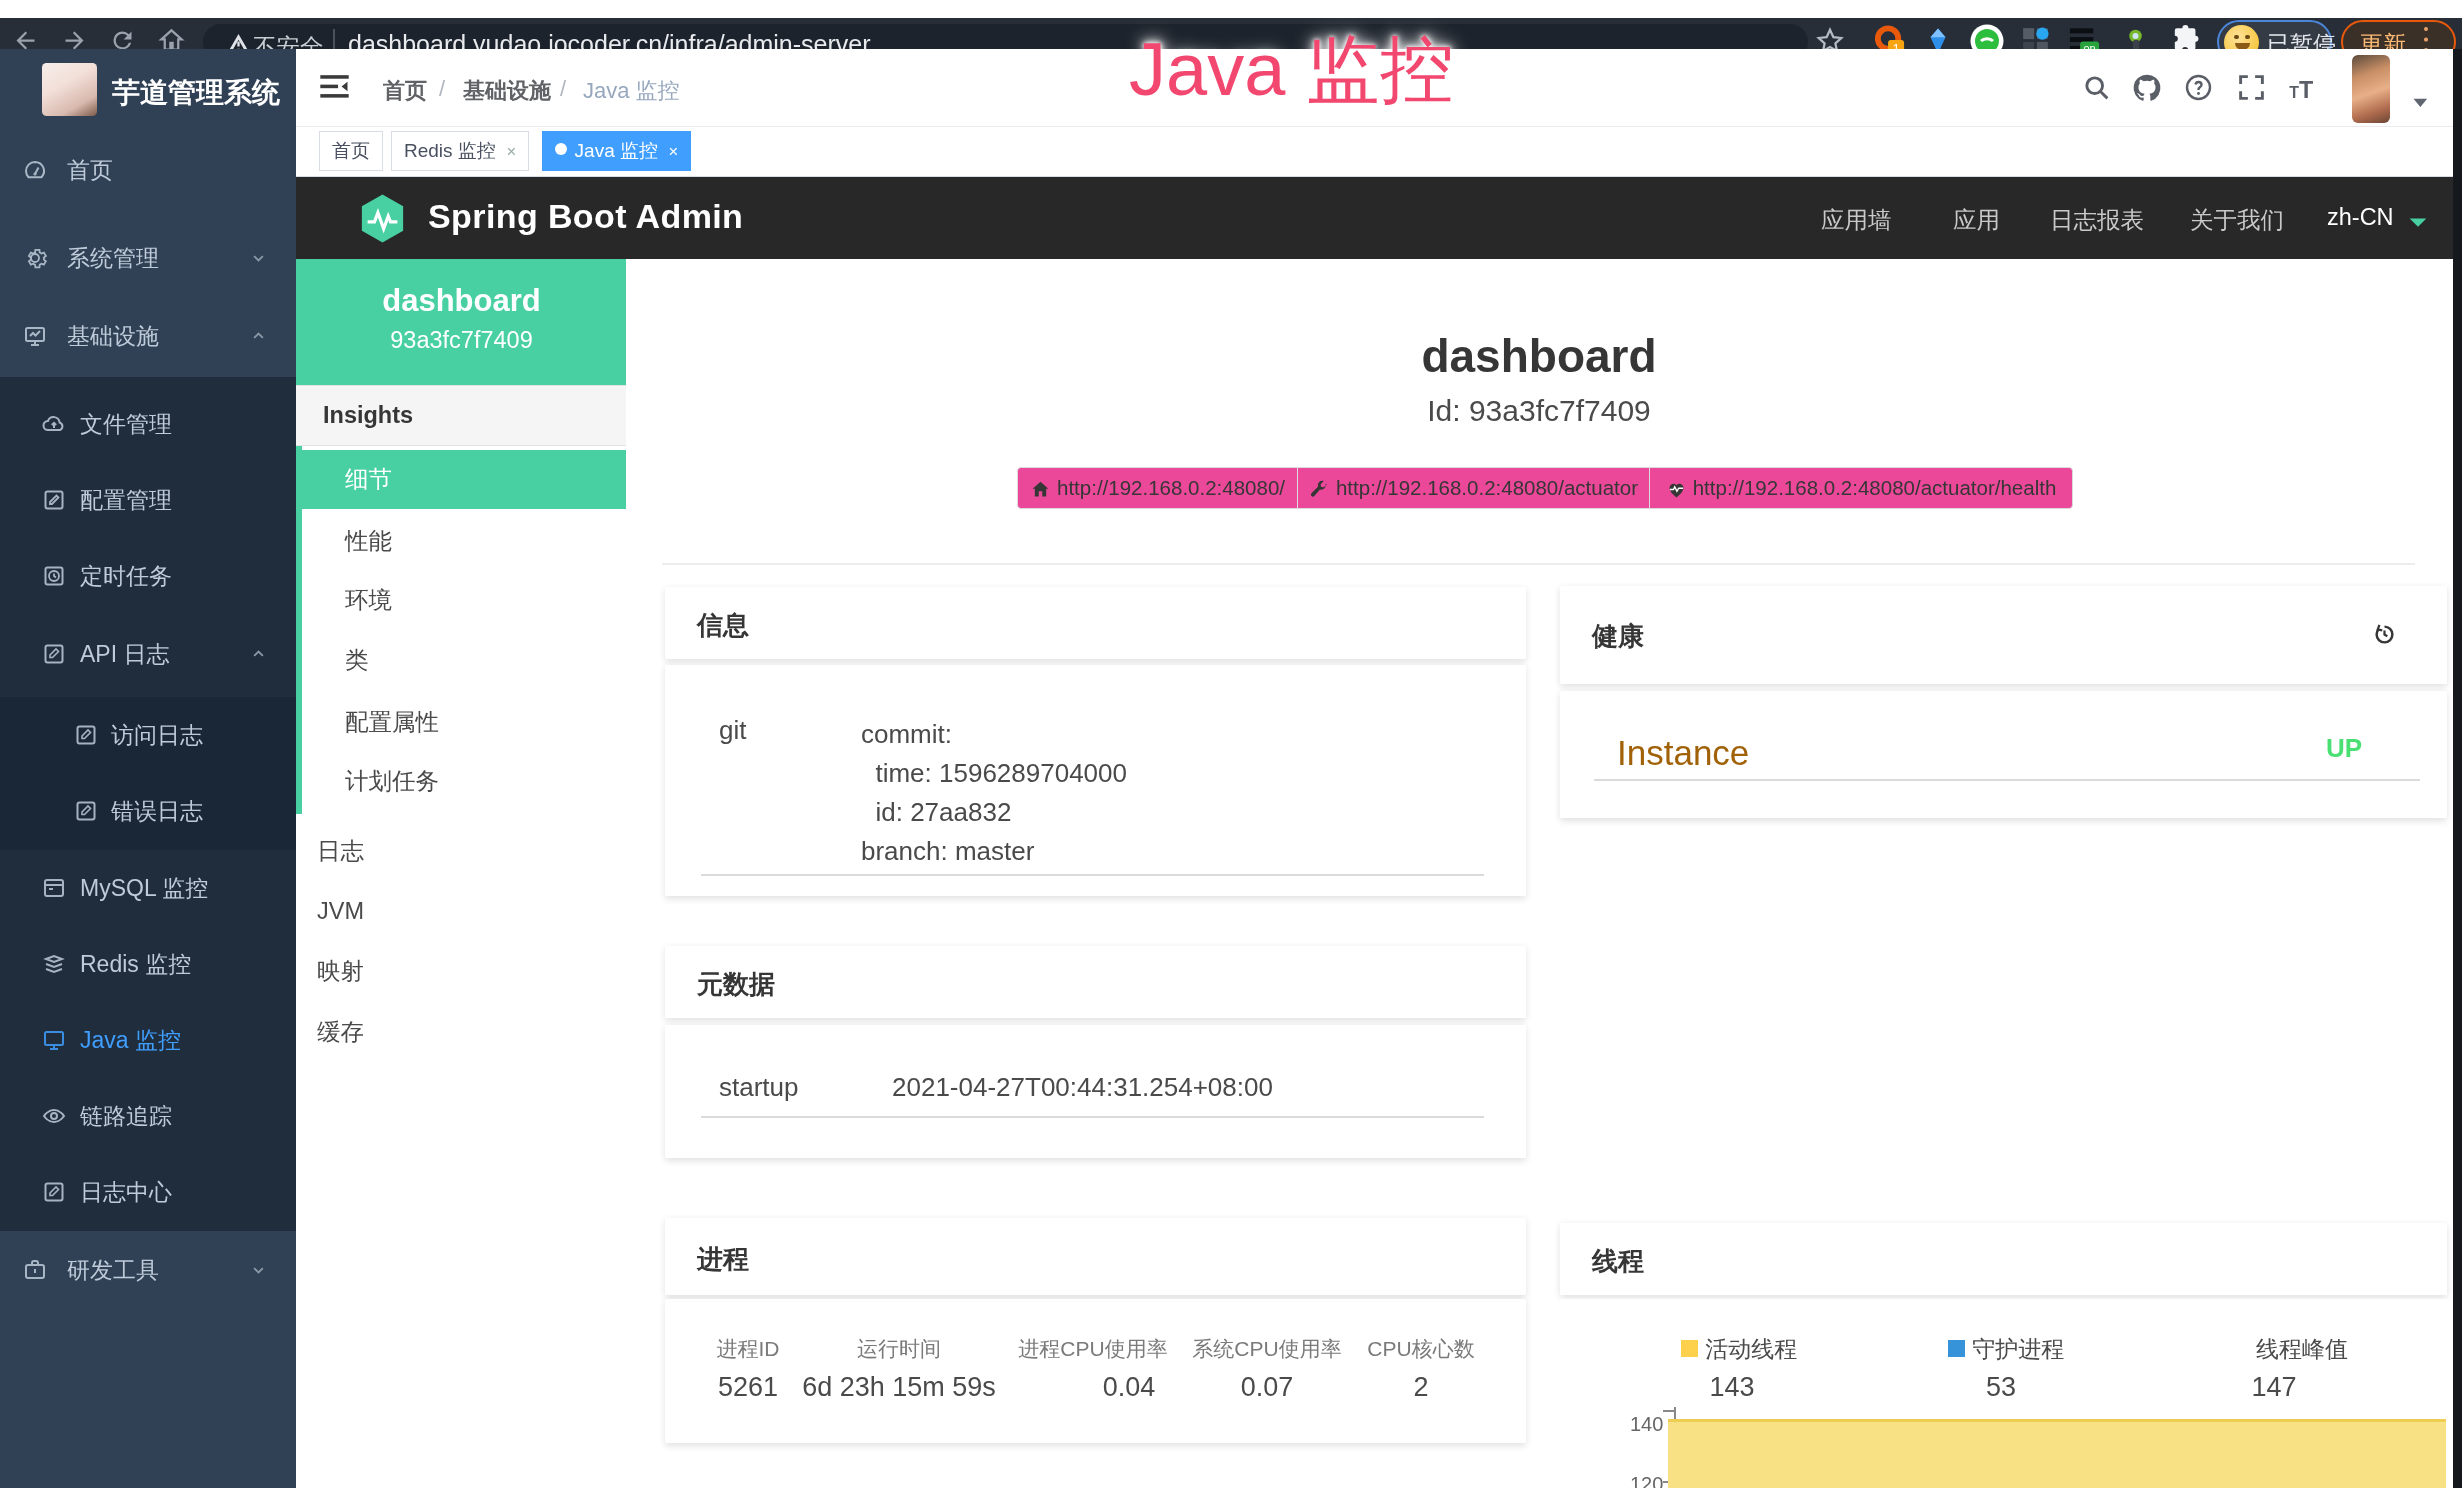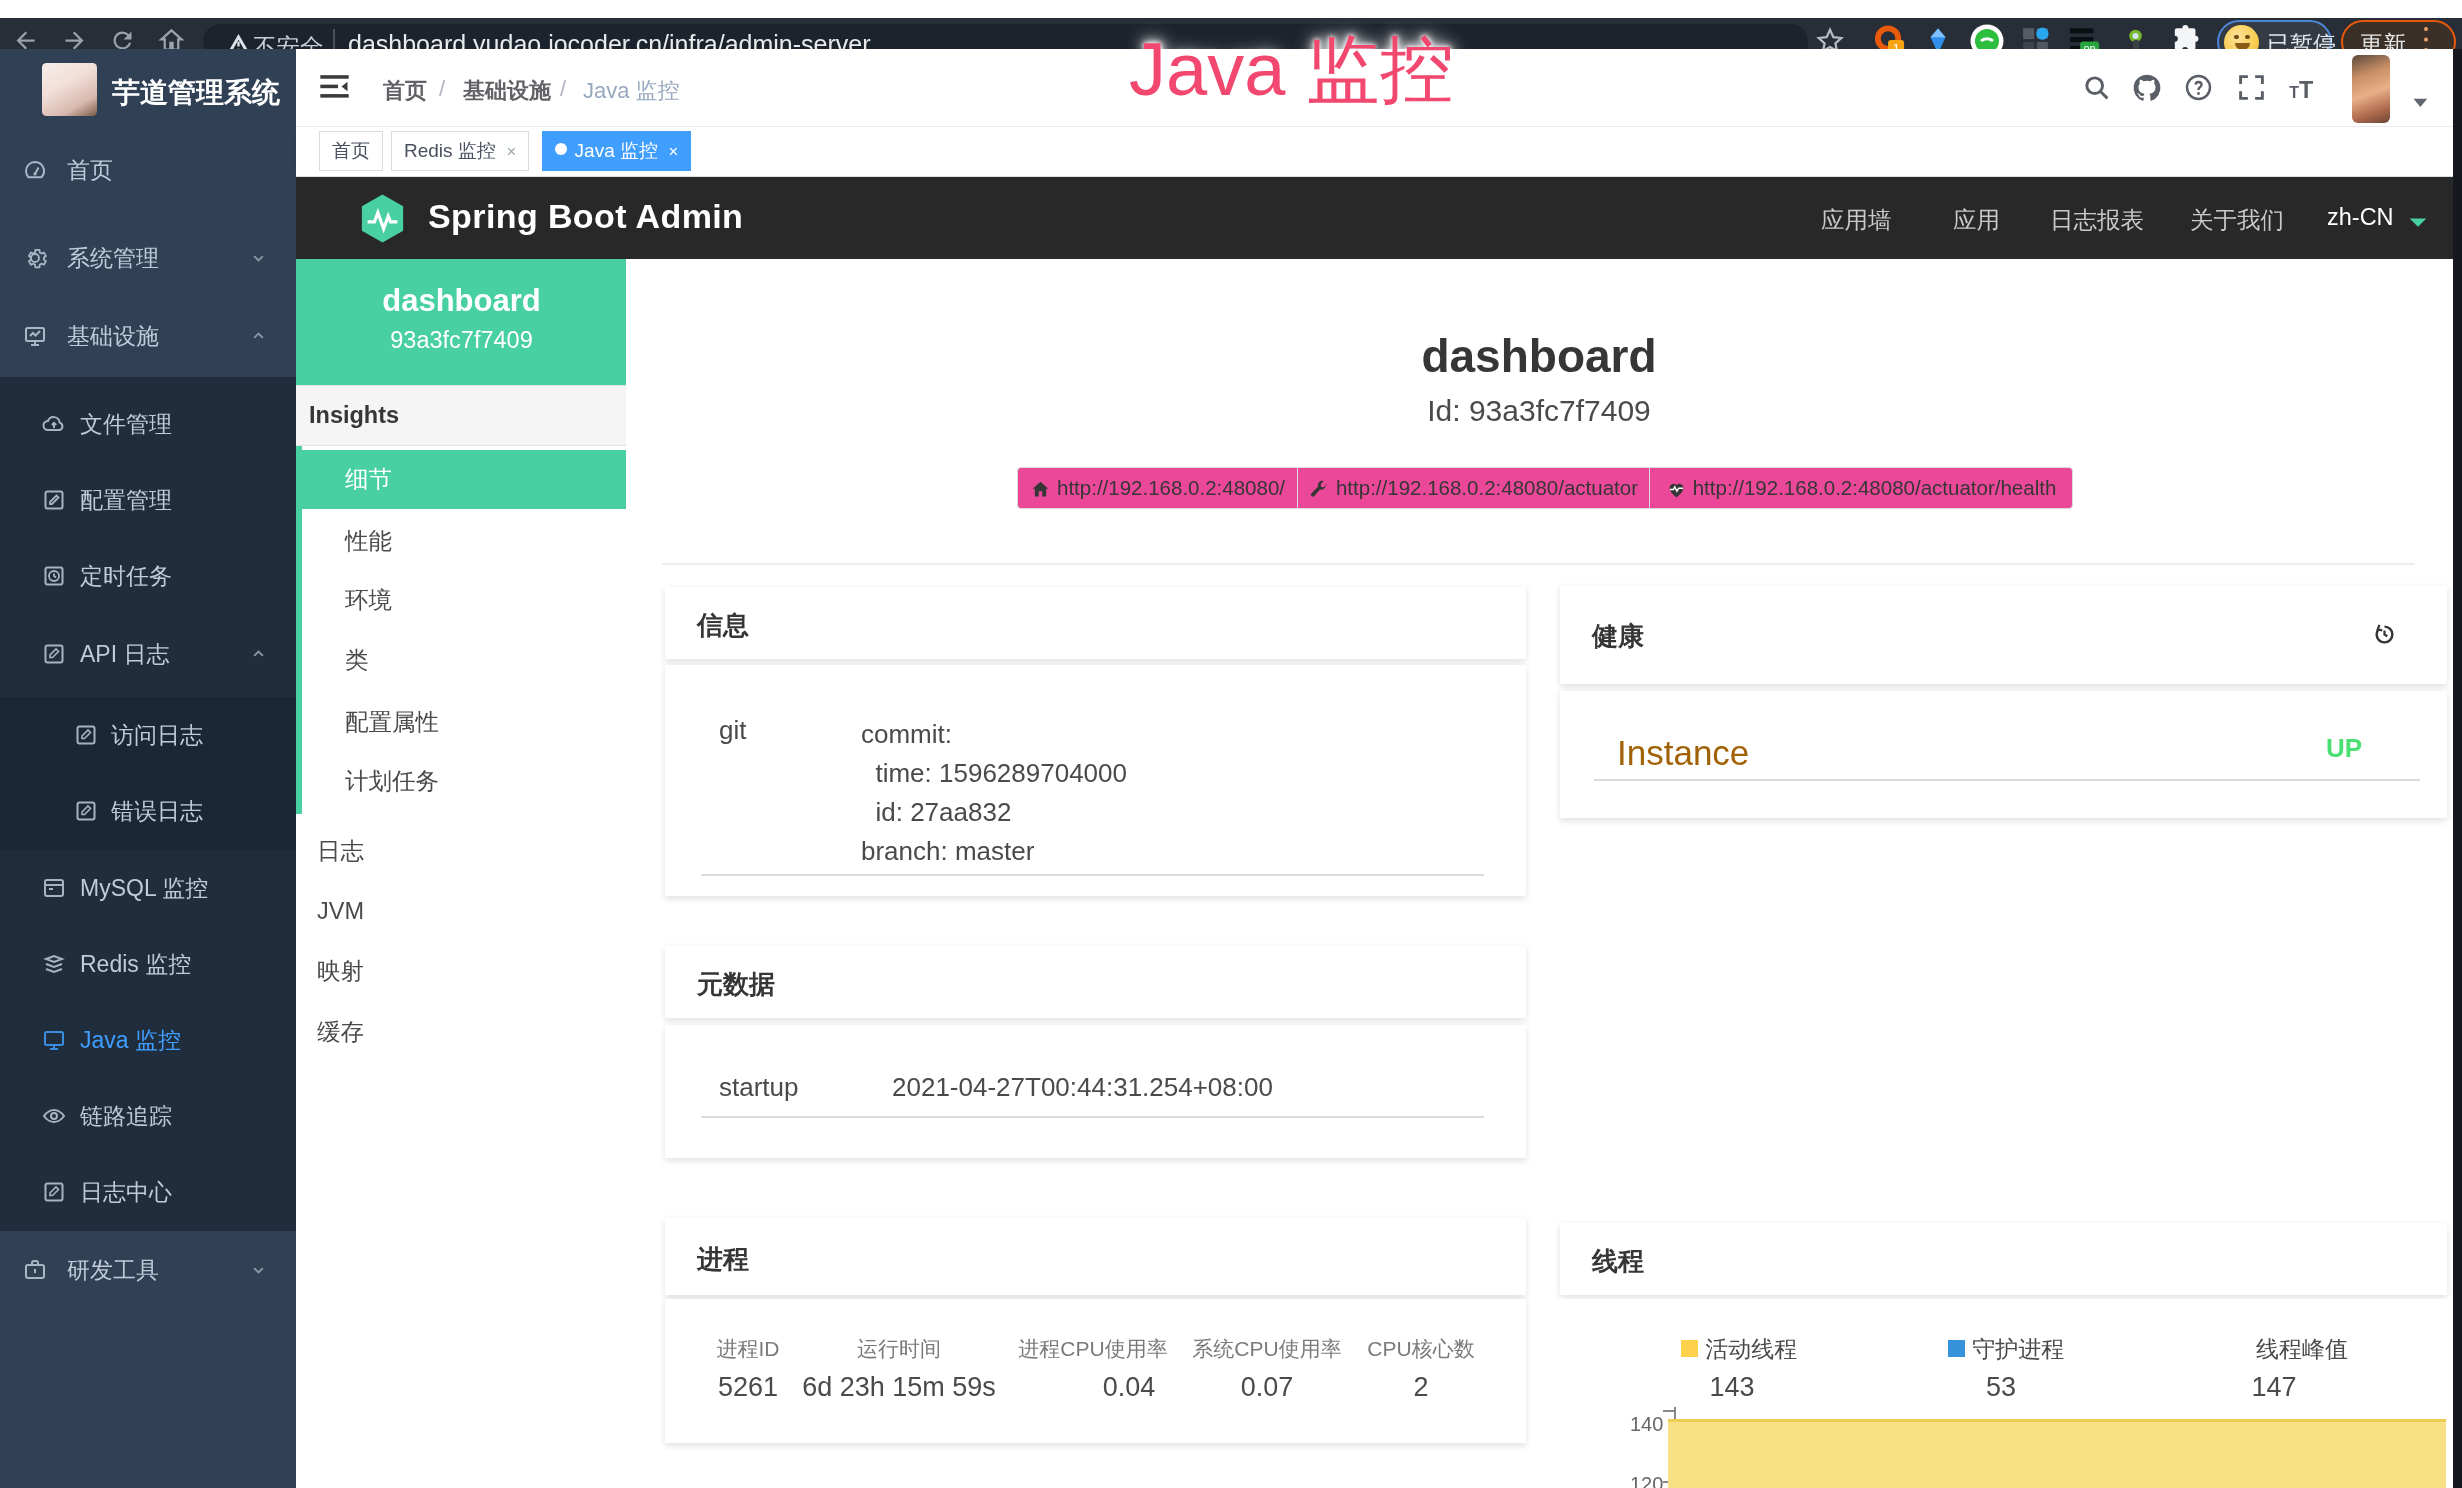--- a/index.html
+++ b/index.html
@@ -64,21 +64,21 @@
 
   
   #sbaside { left:296px; top:259px; width:331px; height:1230px; background:#fff;
     border-right:1.5px solid #e8e8e8; }
   #greenhead { position:absolute; left:0; top:0; width:331px; height:126px; background:#49d0a2; color:#fff; text-align:center; }
   #greenhead .n1 { margin-top:24px; font-size:31px; font-weight:700; }
   #greenhead .n2 { margin-top:7.6px; font-size:23.5px; }
   #greenstrip { position:absolute; left:0; top:126px; width:6px; height:429px; background:#49d0a2; }
   .sbi { position:absolute; left:0; width:331px; height:59px; line-height:59px; font-size:23.5px; color:#4a4a4a; }
   #insights { top:126px; height:61px; background:#f5f5f5; border-top:1.5px solid #e3e3e3;
-    border-bottom:1.5px solid #e3e3e3; font-weight:700; color:#363636; line-height:59px; padding-left:13px; }
+    border-bottom:1.5px solid #e3e3e3; font-weight:700; color:#363636; line-height:59px; padding-left:27px; }
   #detail { top:191px; height:59px; background:#49d0a2; color:#fff; line-height:59px; padding-left:49px; }
   .sbi.s { padding-left:49px; }
   .sbi.r { padding-left:21px; }
 
   
   #content span { white-space:nowrap; }
   #content { left:626px; top:259px; width:1826px; height:1230px; background:#fff; }
   #ctitle { position:absolute; left:0; top:70px; width:1826px; text-align:center;
     font-size:46px; font-weight:700; color:#363636; }
   #cid { position:absolute; left:0; top:135px; width:1826px; text-align:center; font-size:30px; color:#4a4a4a; }
@@ -165,21 +165,21 @@
       </svg>
 
     <div style="position:absolute;left:2217px;top:2.3px;width:115px;height:44px;border:2.3px solid #4b86d8;border-radius:22px;background:#343b45;"></div>
     <div style="position:absolute;left:2224px;top:6.8px;width:35px;height:35px;border-radius:50%;background:radial-gradient(circle at 40% 35%, #ffe29a, #f7c948 65%, #e8a820);"></div>
     <div style="position:absolute;left:2234px;top:16.7px;width:4.6px;height:4.6px;border-radius:50%;background:#6b4a12;"></div>
     <div style="position:absolute;left:2245px;top:16.7px;width:4.6px;height:4.6px;border-radius:50%;background:#6b4a12;"></div>
     <div style="position:absolute;left:2235px;top:25px;width:15px;height:6.8px;border-radius:0 0 7.6px 7.6px;background:#8a5a16;"></div>
     <div style="position:absolute;left:2267px;top:10.6px;font-size:23px;color:#e4e7eb;">已暂停</div>
 
     <div style="position:absolute;left:2341px;top:2.3px;width:115px;height:44px;border:2.3px solid #e8590c;border-radius:22px;background:#3a3027;"></div>
-    <div style="position:absolute;left:2360px;top:10.6px;font-size:23px;color:#e5e5e5;">更新</div>
+    <div style="position:absolute;left:2360px;top:10.6px;font-size:23px;color:#fdba74;">更新</div>
     <div style="position:absolute;left:2424px;top:9px;width:3.8px;height:3.8px;border-radius:50%;background:#e8a06a;box-shadow:0 10.6px 0 #e8a06a,0 21px 0 #e8a06a;"></div>
   </div>
 
   <div id="annot" class="abs">Java 监控</div>
 
   <div id="sidebar" class="abs">
     <div class="logo-img"></div>
     <div class="logo-txt">芋道管理系统</div>
 
     <div class="mi" style="top:83px">

